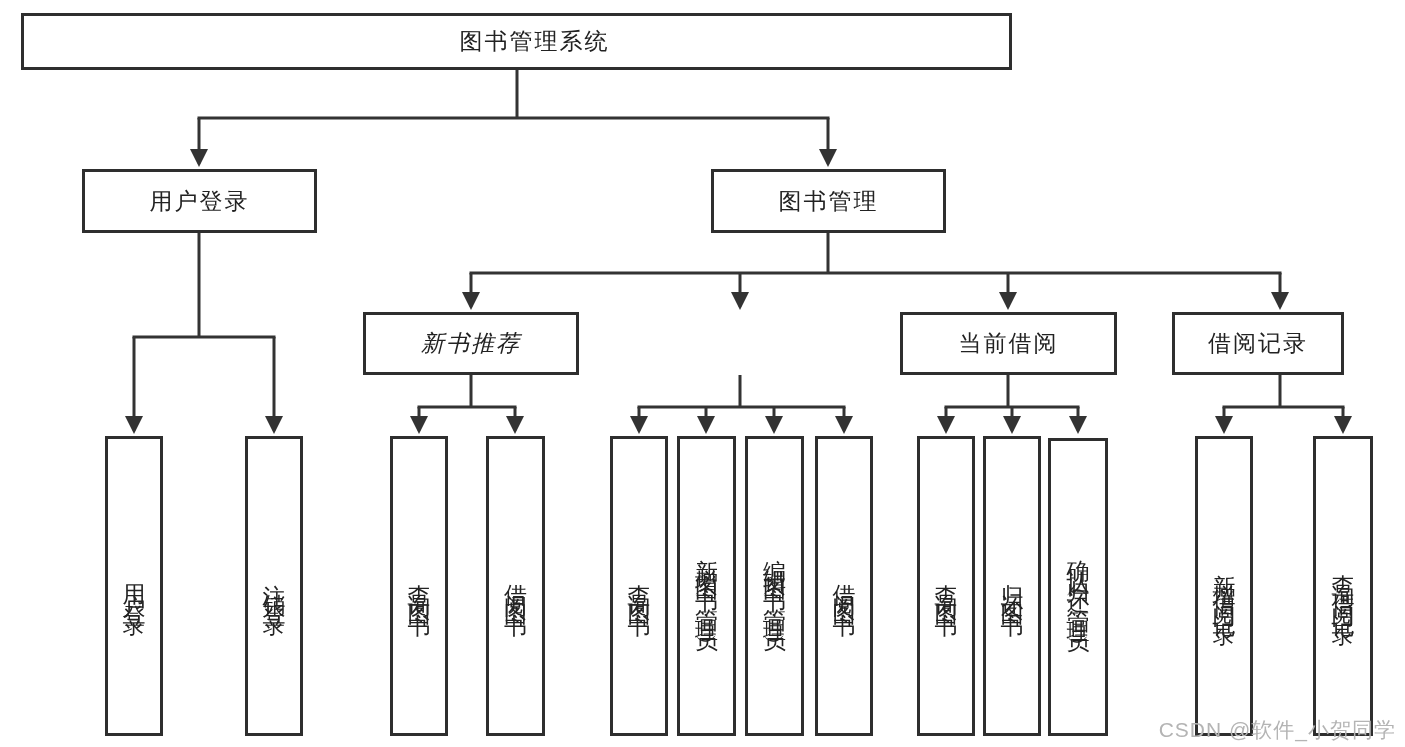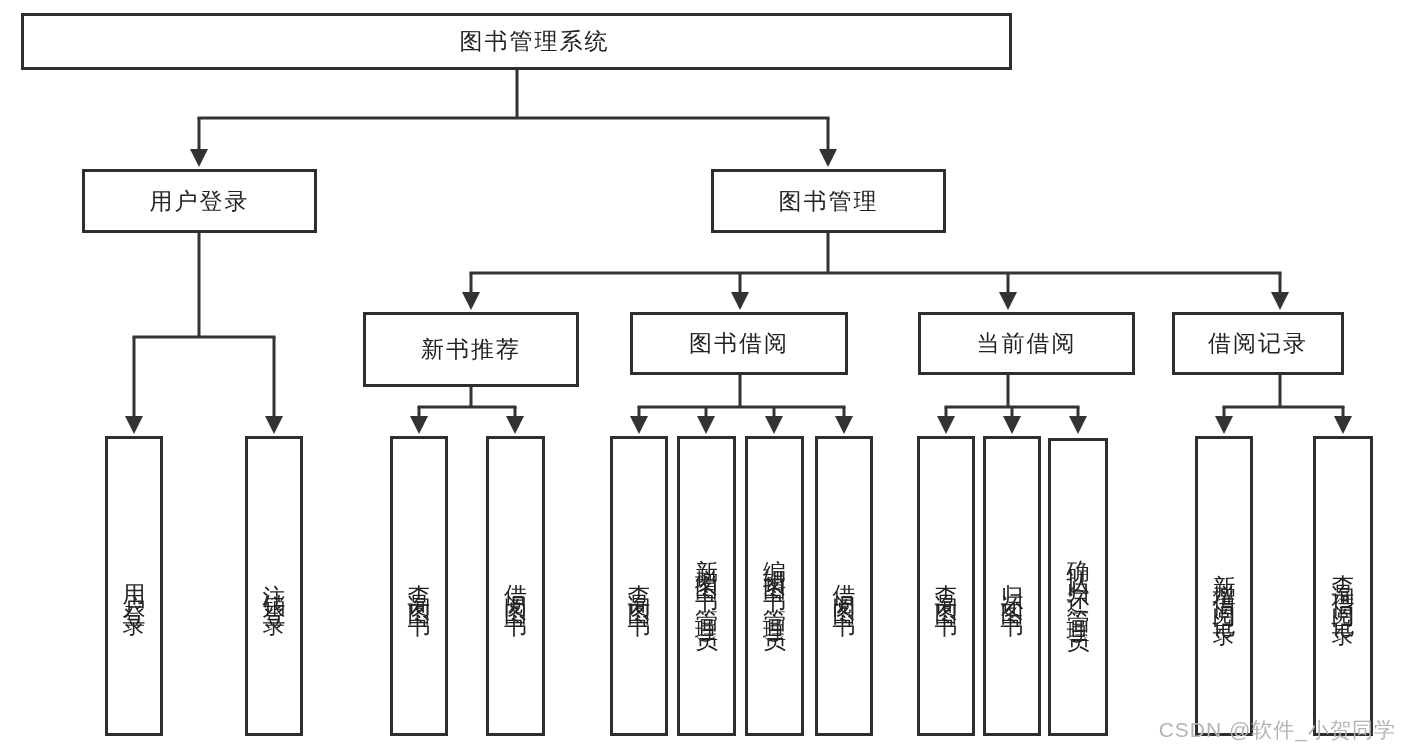--- a/index.html
+++ b/index.html
@@ -99,23 +99,22 @@
       <path d="M1224,407 V430.5" marker-end="url(#arw)"></path>
       <path d="M1343,407 V430.5" marker-end="url(#arw)"></path>
     </g>
   </svg>
 
   <div class="box h" style="left:21px; top:13px; width:991px; height:57px;padding-left:36px;">图书管理系统</div>
 
   <div class="box h" style="left:82px; top:169px; width:235px; height:64px;">用户登录</div>
   <div class="box h" style="left:711px; top:169px; width:235px; height:64px;">图书管理</div>
 
-  <div class="box h" style="left:363px; top:312px; width:216px; height:75px;">新书推荐</div>
-  <div class="box h" style="left:630px; top:312px; width:218px; height:63px;">图书借阅</div>
-  <div class="box h" style="left:900px; top:312px; width:217px; height:63px;margin-left:18px;">当前借阅</div>
+  <div class="box h" style="left:363px; top:312px; width:216px; height:63px;font-style:italic;">新书推荐</div>
+  <div class="box h" style="left:900px; top:312px; width:217px; height:63px;">当前借阅</div>
   <div class="box h" style="left:1172px; top:312px; width:172px; height:63px;">借阅记录</div>
 
   <div class="box v" style="left:105px; top:436px; width:58px; height:300px;">
     <span>用户登录</span>
   </div>
   <div class="box v" style="left:245px; top:436px; width:58px; height:300px;">
     <span>注销登录</span>
   </div>
 
   <div class="box v" style="left:390px; top:436px; width:58px; height:300px;">

